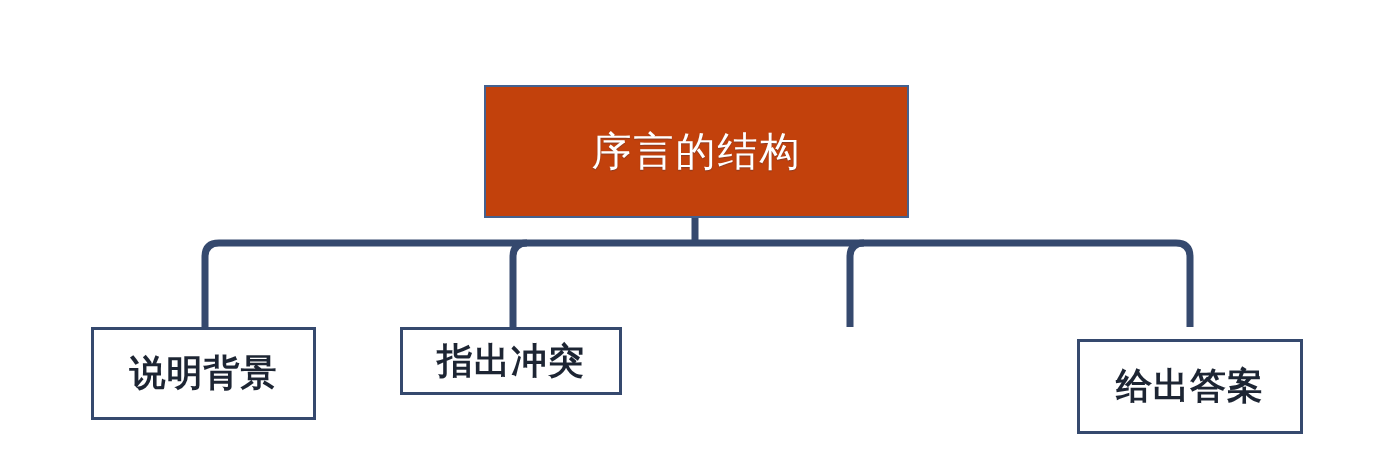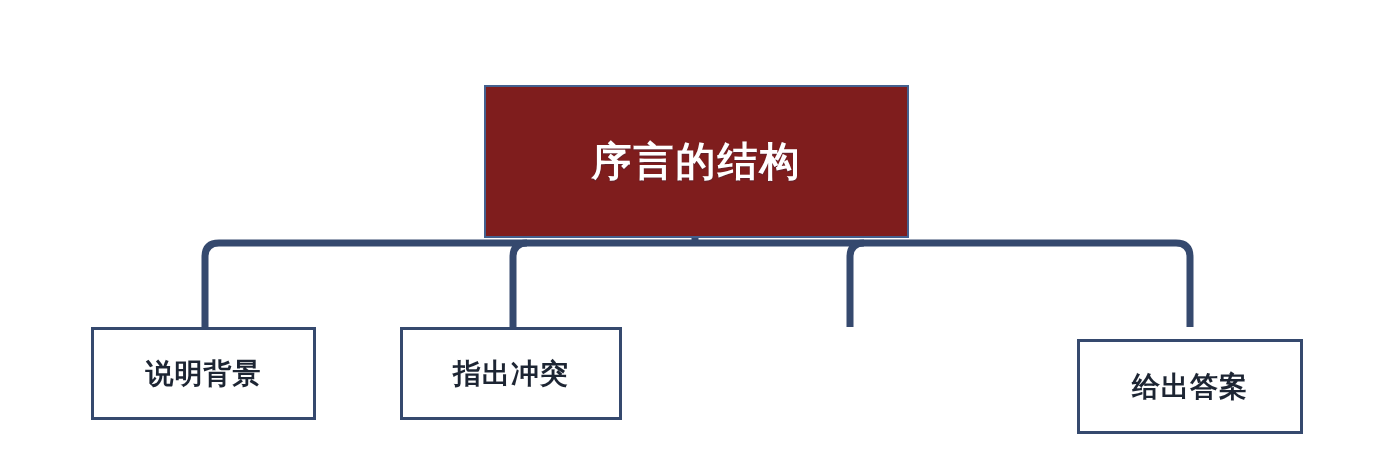--- a/index.html
+++ b/index.html
@@ -27,39 +27,39 @@
     box-sizing: border-box;
     display: flex;
     align-items: center;
     justify-content: center;
     text-align: center;
   }
   .root-node {
     left: 484px;
     top: 85px;
     width: 425px;
-    height: 153px;
-    background: #7f1d1d;
+    height: 133px;
+    background: #c2410c;
     border: 2px solid #44618f;
     color: #ffffff;
     font-size: 40px;
-    font-weight: bold;
+    font-weight: normal;
     letter-spacing: 2px;
     text-shadow: 0 1px 1px rgba(30,50,85,0.35);
   }
   .leaf-node {
     background: #ffffff;
     border: 3px solid #35496e;
     color: #1d2533;
-    font-size: 28px;
+    font-size: 36px;
     font-weight: bold;
     letter-spacing: 1px;
   }
   .leaf-1 { left: 91px;   top: 327px; width: 225px; height: 93px; }
-  .leaf-2 { left: 400px;  top: 327px; width: 222px; height: 93px; }
+  .leaf-2 { left: 400px;  top: 327px; width: 222px; height: 68px; }
   .leaf-3 { left: 705px;  top: 327px; width: 295px; height: 93px; }
   .leaf-4 { left: 1077px; top: 339px; width: 226px; height: 95px; }
 </style>
 </head>
 <body>
 
 <div id="canvas">
 
   <svg id="connector-layer" viewBox="0 0 1389 473">
     <g fill="none" stroke="#35496e" stroke-width="7" stroke-linecap="butt">

